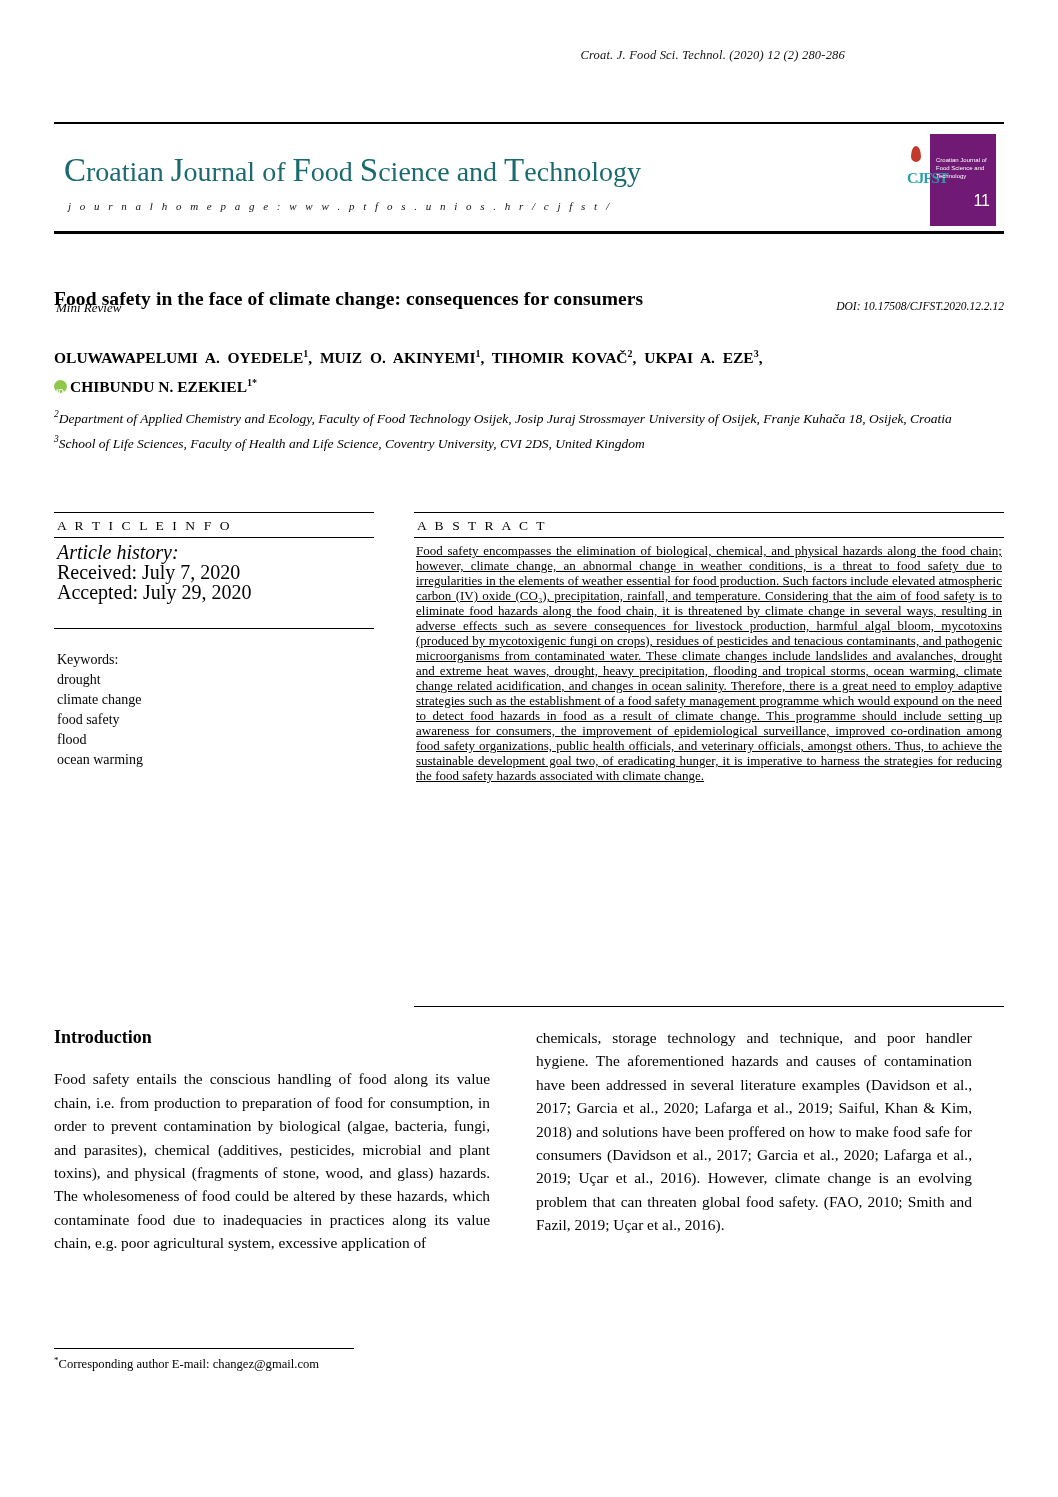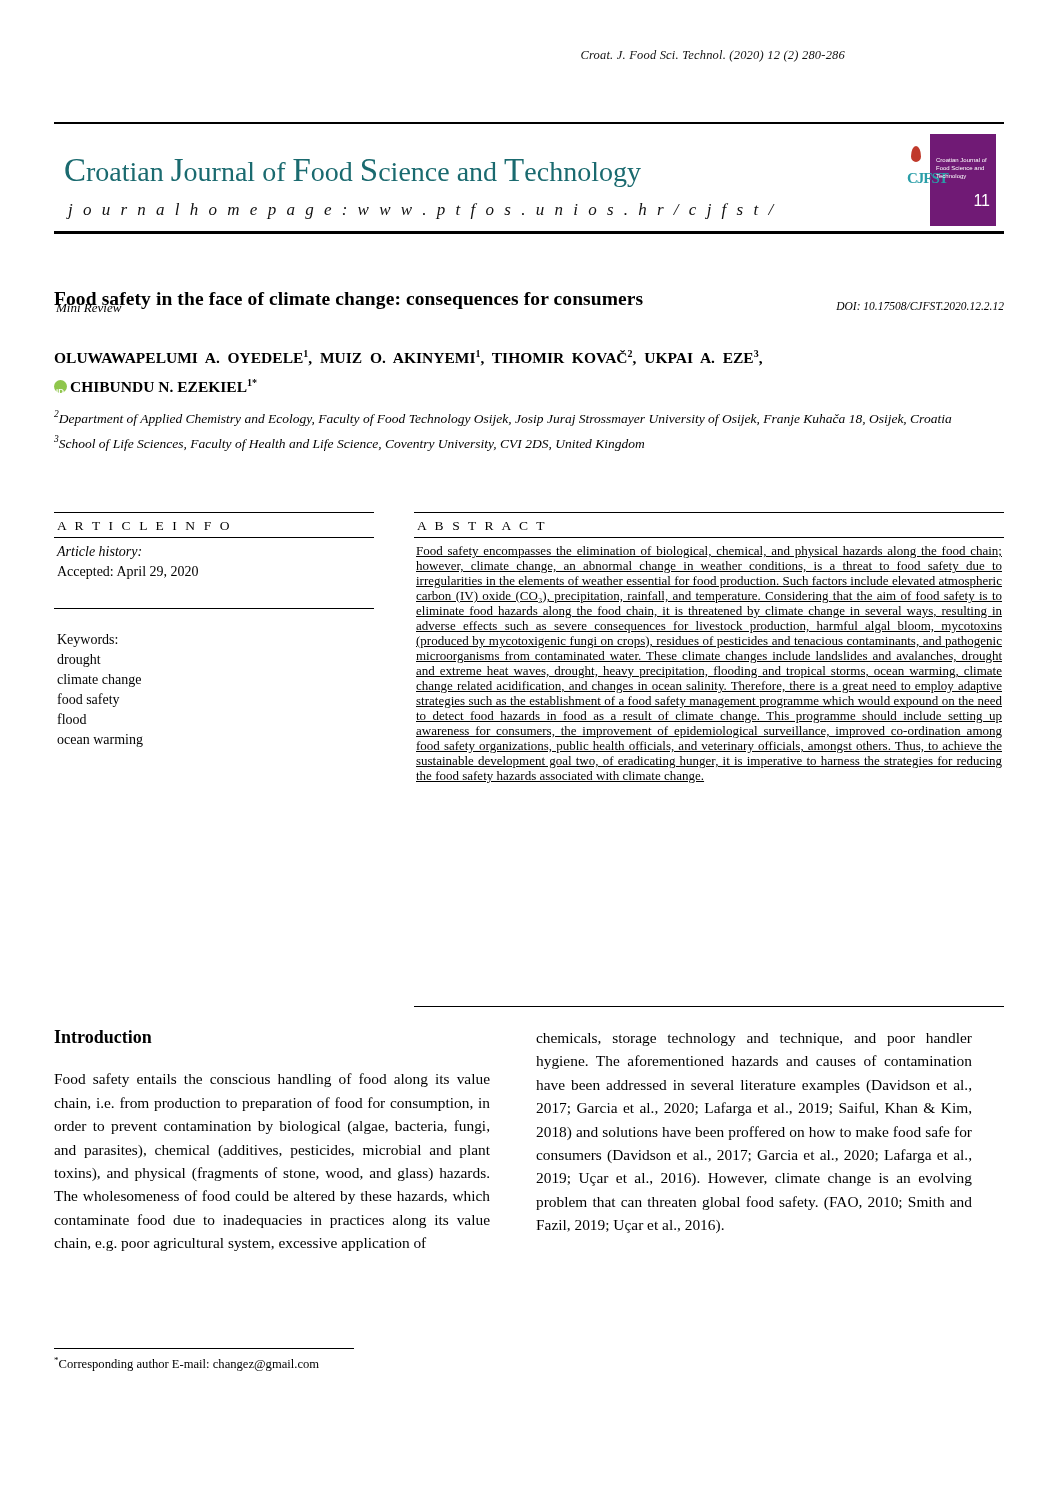--- a/index.html
+++ b/index.html
@@ -53,21 +53,21 @@
     white-space: nowrap;
   }
   .journal-title .cap {
     font-size: 33px;
   }
   .journal-home {
     position: absolute;
     top: 76px;
     left: 14px;
     font-family: "Liberation Serif", serif;
-    font-size: 17px;
+    font-size: 11px;
     letter-spacing: 3.0px;
     font-style: italic;
     color: #111;
   }
   .logo-box {
     position: absolute;
     top: 10px;
     right: 8px;
     width: 92px;
     height: 92px;
@@ -205,21 +205,21 @@
     letter-spacing: 2.6px;
     font-weight: normal;
     padding: 5px 0 3px 3px;
   }
   .rule {
     border-top: 1.1px solid #000;
     height: 0;
     margin: 0;
   }
   .info-body {
-    font-size: 14px;
+    font-size: 20px;
     line-height: 20px;
     padding: 4px 0 0 3px;
   }
   .info-body .ital { font-style: italic; }
   .kw-block {
     padding: 5px 0 0 3px;
     font-size: 14px;
     line-height: 20px;
     margin-top: 16px;
   }
@@ -324,21 +324,22 @@
   </div>
 
   <div class="info-abstract">
 
     <div class="col-info">
       <div class="sec-rule-top"></div>
       <div class="sec-head">A R T I C L E   I N F O</div>
       <div class="rule"></div>
       <div class="info-body">
         <div class="ital">Article history:</div>
-        <div>Accepted: April 29, 2020</div>
+        <div>Received: July 7, 2020</div>
+        <div>Accepted: July 29, 2020</div>
       </div>
       <div style="height:22px"></div>
       <div class="rule info-mid-rule"></div>
       <div class="kw-block">
         <div class="ital">Keywords:</div>
         <div>drought</div>
         <div>climate change</div>
         <div>food safety</div>
         <div>flood</div>
         <div>ocean warming</div>

